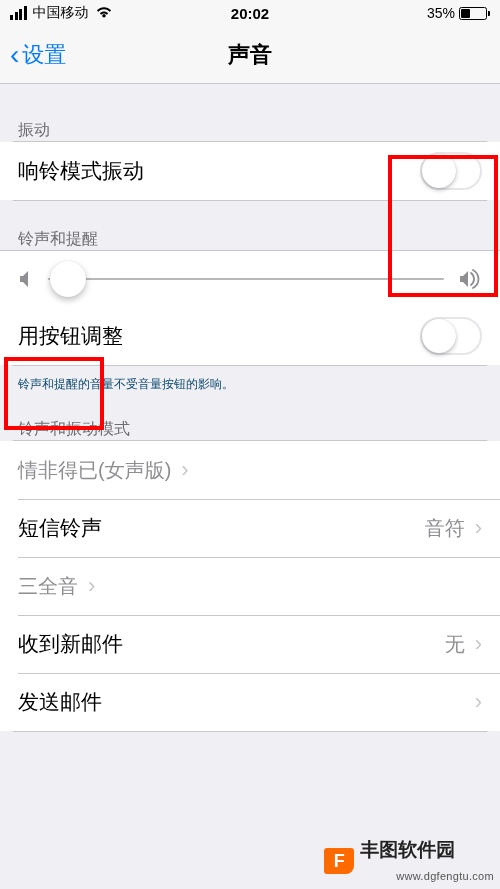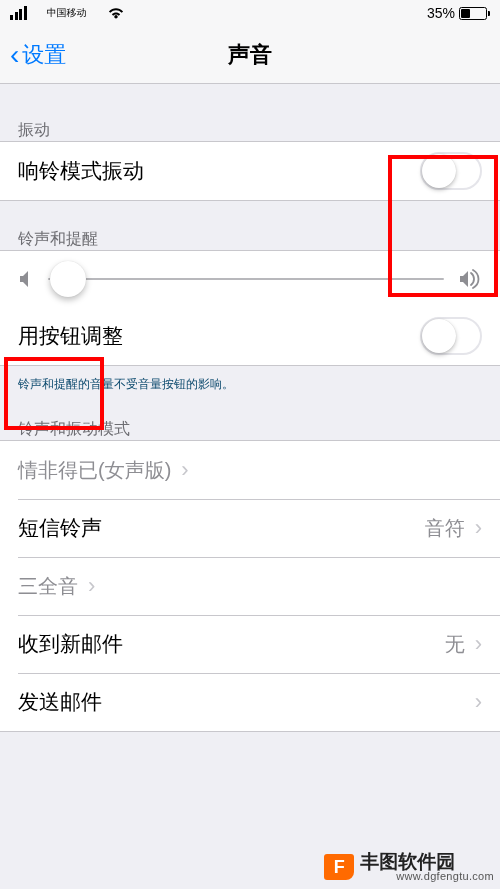--- a/index.html
+++ b/index.html
@@ -16,21 +16,21 @@
   .status-bar {
     height: 26px;
     background: #f7f7f8;
     display: flex;
     align-items: center;
     padding: 0 10px;
     font-size: 15px;
     font-weight: 500;
     color: #000;
   }
-  .status-left { display: flex; align-items: center; gap: 20px; flex:1; font-size:10px;}
+  .status-left { display: flex; align-items: center; gap: 6px; flex:1; font-size:14px;}
   .status-center { flex:1; text-align: center; font-weight:600; }
   .status-right { flex:1; text-align: right; display:flex; justify-content:flex-end; align-items:center; gap:4px; font-size:14px;}
   .signal-bars { display:inline-flex; align-items:flex-end; gap:1.5px; }
   .signal-bars span { width:3px; background:#000; display:inline-block; }
   .signal-bars span:nth-child(1){height:5px;}
   .signal-bars span:nth-child(2){height:8px;}
   .signal-bars span:nth-child(3){height:11px;}
   .signal-bars span:nth-child(4){height:14px;}
   .battery { display:inline-flex; align-items:center; }
   .battery-body { width:28px; height:13px; border:1px solid #000; border-radius:2.5px; position:relative; }
@@ -58,21 +58,21 @@
     color: #6d6d72;
   }
   .section-header.first { padding-top: 36px; }
   .section-footer {
     padding: 10px 18px 6px 18px;
     font-size: 12px;
     color: #0c4a6e;
   }
 
   
-  .cell-group { background:#a16207; border-top:1px solid #c8c7cc; border-bottom:1px solid #c8c7cc; }
+  .cell-group { background:#a16207; border-top:1px solid #c8c7cc; border-bottom:1px solid #c8c7cc;border-radius:17px; }
   .cell {
     min-height: 58px;
     padding: 0 18px;
     display: flex;
     align-items: center;
     position: relative;
     background:#fff;
   }
   .cell + .cell::before {
     content:"";
@@ -121,21 +121,21 @@
     font-size:18px; color:#333;
     background:rgba(255,255,255,0);
     z-index:60;
   }
   .wm-logo {
     width:30px; height:26px; background:#ff6a00;
     border-radius:3px 3px 8px 3px;
     display:flex; align-items:center; justify-content:center;
     color:#fff; font-weight:800; font-size:18px;
   }
-  .wm-text { display:flex; flex-direction:column; line-height:1.05; }
+  .wm-text { display:flex; flex-direction:column; line-height:1.05;gap:12px; }
   .wm-text .t1 { font-size:19px; font-weight:600; color:#222;}
   .wm-text .t2 { font-size:11px; color:#555; letter-spacing:0.3px;margin-left:36px;}
 
 </style>
 </head>
 <body>
 
 <div class="status-bar">
   <div class="status-left">
     <span class="signal-bars">
@@ -144,20 +144,21 @@
         <span></span>
         <span></span>
     </span>
     <span>中国移动</span>
     <span>
       <svg width="18" height="13" viewBox="0 0 18 13">
           <path d="M9 12.5c.9 0 1.7-.8 1.7-1.7S9.9 9.1 9 9.1s-1.7.8-1.7 1.7.8 1.7 1.7 1.7zm-4.2-4.2l1.4 1.4C7 8.9 7.9 8.5 9 8.5s2 .4 2.8 1.2l1.4-1.4C11.9 7 10.5 6.5 9 6.5S6.1 7 4.8 8.3zM1.9 5.4l1.4 1.4C5 5.1 6.9 4.3 9 4.3s4 .8 5.7 2.5l1.4-1.4C14 3.3 11.6 2.3 9 2.3S4 3.3 1.9 5.4z" fill="#000"></path>
         </svg>
     </span>
   </div>
+  <div class="status-center">20:02</div>
   <div class="status-right">
     <span>35%</span>
     <span class="battery">
       <span class="battery-body">
           <span class="battery-fill"></span>
         </span>
       <span class="battery-tip"></span>
     </span>
   </div>
 </div>

